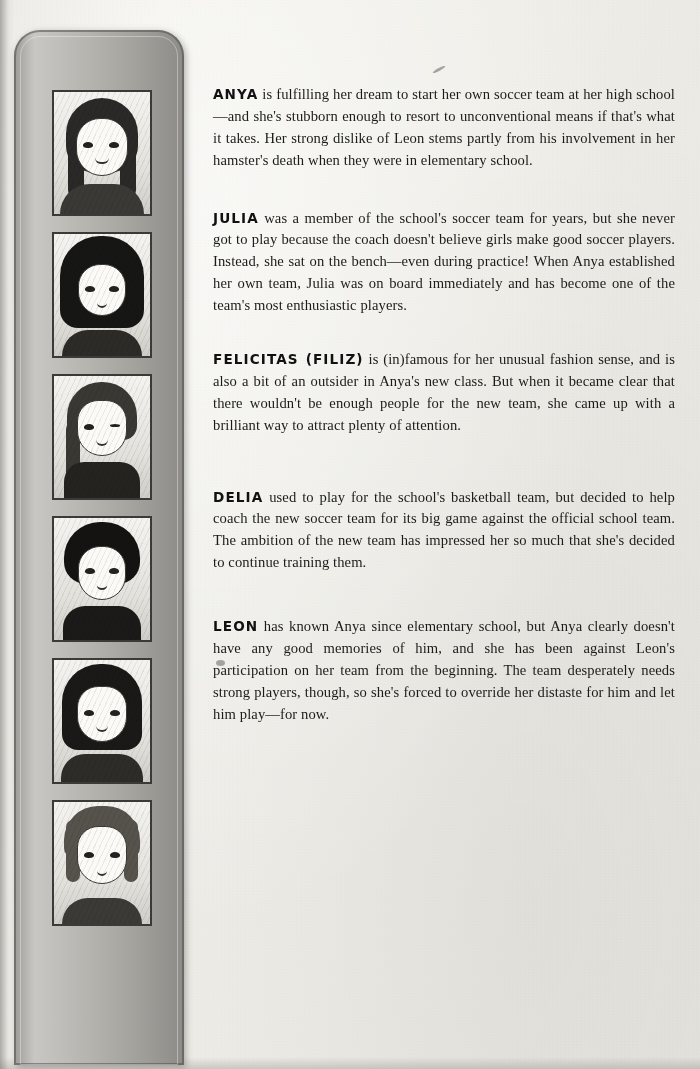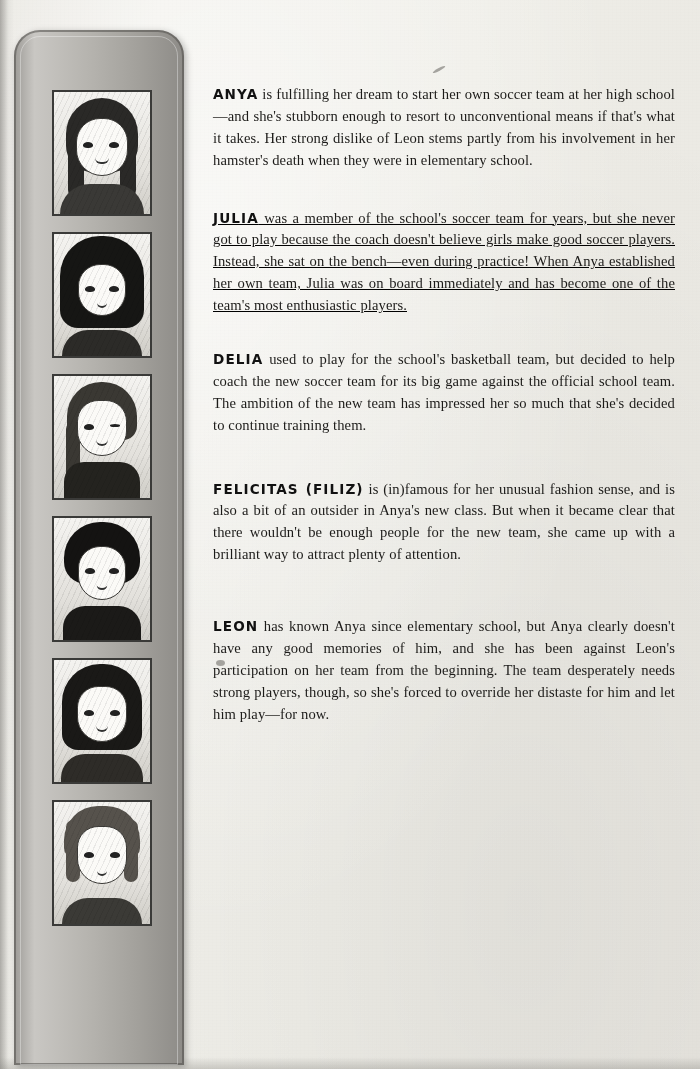--- a/index.html
+++ b/index.html
@@ -151,21 +151,21 @@
     font-family: "DejaVu Sans", sans-serif;
     font-weight: bold;
     letter-spacing: 1.1px;
     font-size: 13.6px;
     color: #111;
   }
 
   
   .entry.e0 { margin-bottom: 36px; }
   .entry.e1 { margin-bottom: 66px; }
-  .entry.e2 { margin-bottom: 32px; text-decoration: underline; }
+  .entry.e2 { margin-bottom: 32px; }
   .entry.e3 { margin-bottom: 50px; }
   .entry.e4 { margin-bottom: 42px; }
   .entry.e5 { margin-bottom: 8px; }
 
   
   .mark {
     position: absolute;
     background: rgba(70,68,64,.45);
     border-radius: 50%;
   }
@@ -276,29 +276,29 @@
       </p>
     </div>
 
 
     <div class="entry e2">
       <p>
         <span class="name">JULIA</span><span> was a member of the school's soccer team for years, but she never got to play because the coach doesn't believe girls make good soccer players. Instead, she sat on the bench—even during practice! When Anya established her own team, Julia was on board immediately and has become one of the team's most enthusiastic players.</span>
       </p>
     </div>
 
+    <div class="entry e3">
+      <p>
+        <span class="name">FELICITAS (FILIZ)</span><span> is (in)famous for her unusual fashion sense, and is also a bit of an outsider in Anya's new class. But when it became clear that there wouldn't be enough people for the new team, she came up with a brilliant way to attract plenty of attention.</span>
+      </p>
+    </div>
+
     <div class="entry e4">
       <p>
         <span class="name">DELIA</span><span> used to play for the school's basketball team, but decided to help coach the new soccer team for its big game against the official school team. The ambition of the new team has impressed her so much that she's decided to continue training them.</span>
-      </p>
-    </div>
-
-    <div class="entry e3">
-      <p>
-        <span class="name">FELICITAS (FILIZ)</span><span> is (in)famous for her unusual fashion sense, and is also a bit of an outsider in Anya's new class. But when it became clear that there wouldn't be enough people for the new team, she came up with a brilliant way to attract plenty of attention.</span>
       </p>
     </div>
 
     <div class="entry e5">
       <p>
         <span class="name">LEON</span><span> has known Anya since elementary school, but Anya clearly doesn't have any good memories of him, and she has been against Leon's participation on her team from the beginning. The team desperately needs strong players, though, so she's forced to override her distaste for him and let him play—for now.</span>
       </p>
     </div>
 
   </div>

